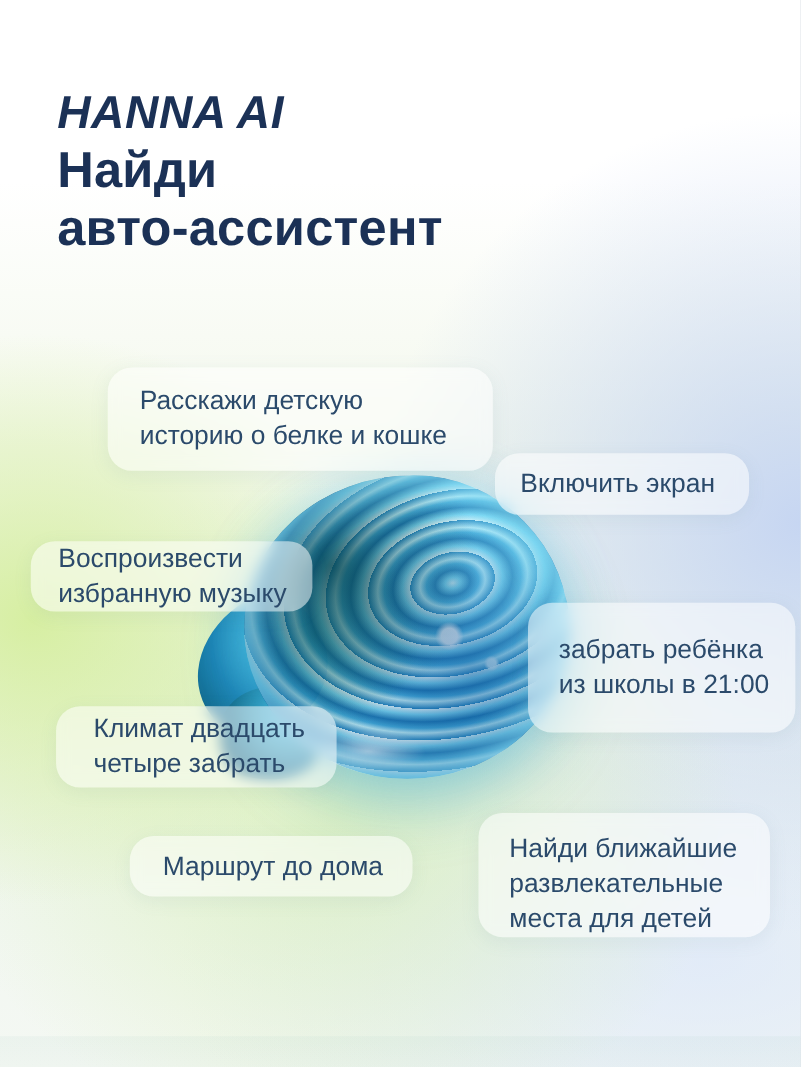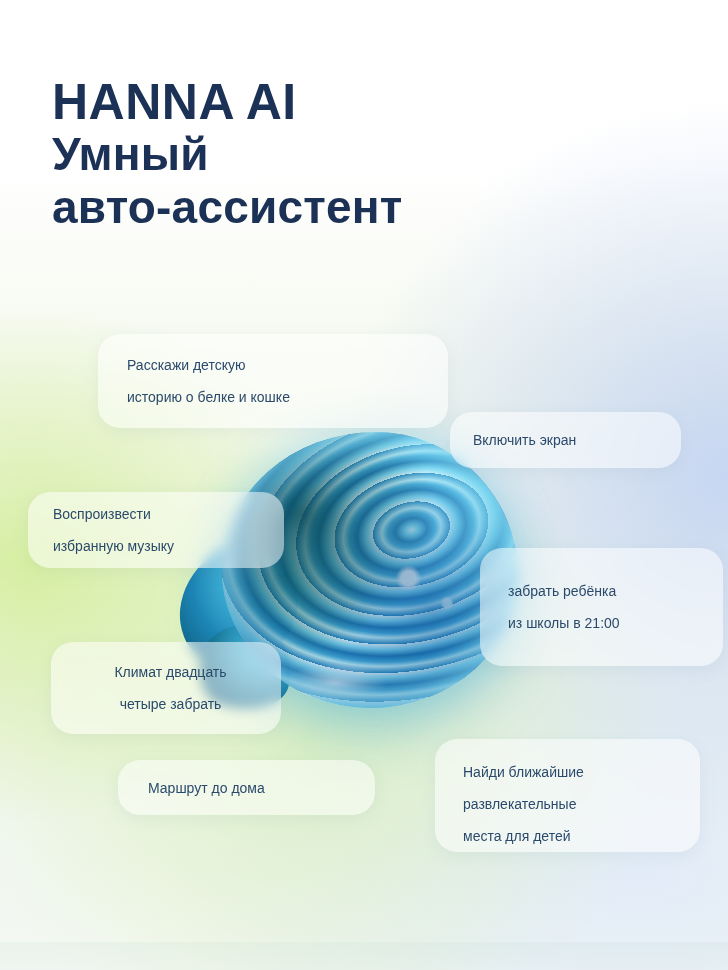--- a/index.html
+++ b/index.html
@@ -21,21 +21,21 @@
     position:absolute;left:0;right:0;bottom:0;height:28px;
     background:linear-gradient(180deg, rgba(160,200,190,0.10), rgba(160,200,190,0.06));
   }
 
   
   .title{
     position:absolute;left:52px;top:76px;z-index:3;
     color:#1b3156;
   }
   .title .brand{
-    font-size:50px;font-weight:700;letter-spacing:0.5px;line-height:52px;
+    font-size:42px;font-weight:700;letter-spacing:0.5px;line-height:52px;font-style:italic;
   }
   .title .sub{
     font-size:46px;font-weight:700;line-height:53px;letter-spacing:0.2px;
   }
 
   
   .sphere-wrap{position:absolute;left:222px;top:432px;width:296px;height:276px;z-index:1;}
   .blob{position:absolute;}
   .blob-a{
     left:-46px;top:112px;width:122px;height:122px;
@@ -82,39 +82,39 @@
   }
 
   
   .bubble{
     position:absolute;z-index:2;
     display:flex;flex-direction:column;justify-content:center;
     background:rgba(255,255,255,0.52);
     border-radius:22px;
     box-shadow:0 4px 16px rgba(110,145,155,0.10);
     -webkit-backdrop-filter:blur(6px);backdrop-filter:blur(6px);
-    color:#2b4a6b;font-size:14px;line-height:32px;font-weight:400;
+    color:#2b4a6b;font-size:24px;line-height:32px;font-weight:400;
   }
   .bubble .ln{white-space:nowrap;}
   .b1{left:98px; top:334px; width:321px; height:94px;  padding-left:29px;}
   .b2{left:450px;top:412px; width:208px; height:56px;  padding-left:23px;}
-  .b3{left:28px; top:492px; width:231px; height:76px;  padding-left:25px;}
+  .b3{left:28px; top:492px; width:231px; height:64px;  padding-left:25px;}
   .b4{left:480px;top:548px; width:215px; height:118px; padding-left:28px;}
-  .b5{left:51px; top:642px; width:221px; height:92px;  padding-left:9px;text-align:center;}
+  .b5{left:51px; top:642px; width:221px; height:74px;  padding-left:34px;}
   .b6{left:118px;top:760px; width:227px; height:55px;  padding-left:30px;}
   .b7{left:435px;top:739px; width:237px; height:113px; padding-left:28px;justify-content:flex-end;}
 </style>
 </head>
 <body>
 
 <div class="poster">
 
   <div class="title">
     <div class="brand">HANNA AI</div>
-    <div class="sub">Умный</div>
+    <div class="sub">Найди</div>
     <div class="sub">авто-ассистент</div>
   </div>
 
   <div class="sphere-wrap">
     <div class="blob blob-a"></div>
     <div class="blob blob-b"></div>
     <div class="sphere">
       <div class="ripples"></div>
       <div class="shade"></div>
       <div class="rim"></div>

